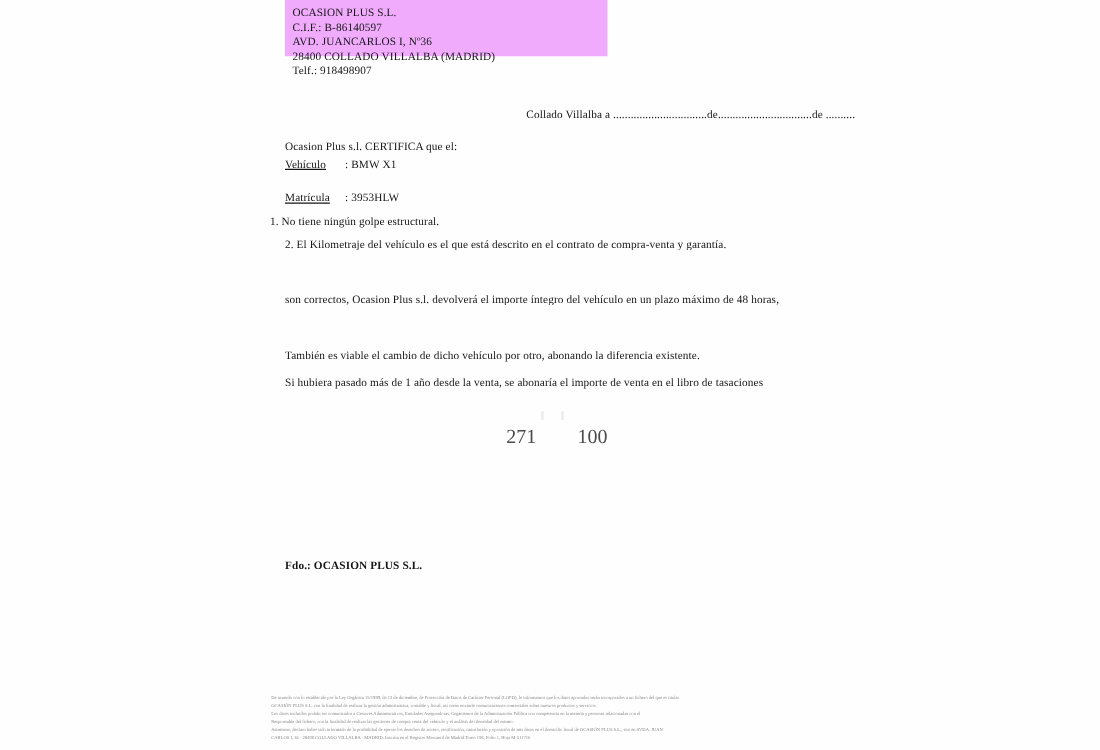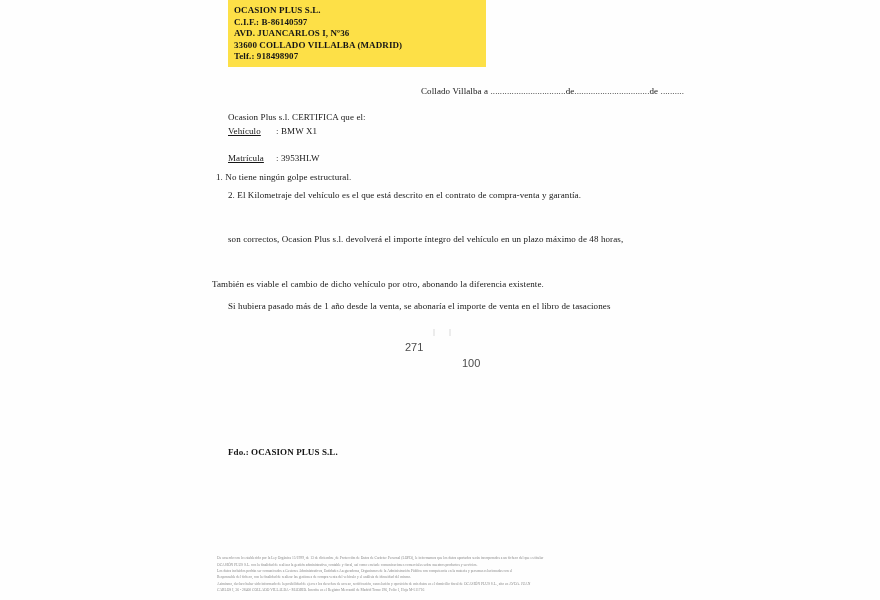--- a/index.html
+++ b/index.html
@@ -13,68 +13,68 @@
   .abs { position: absolute; white-space: nowrap; }
   
   .scan {
     color: #161616;
     font-size: 9px;
     filter: blur(0.3px);
     letter-spacing: 0.1px;
   }
   .company-box {
     left: 228px; top: 0;
-    width: 258px; height: 67px;
-    background: #fde047;
+    width: 258px; height: 45px;
+    background: #f0abfc;
     padding: 5px 0 0 6px;
     box-sizing: border-box;
-    font-weight: bold;
+    font-weight: normal;
     line-height: 11.6px;
   }
   .company-box div { white-space: nowrap; }
   .date-line   { left: 421px; top: 86px; }
   .certify-intro { left: 228px; top: 112px; }
   .row-vehicle { left: 228px; top: 126px; }
   .row-plate   { left: 228px; top: 153px; }
   .lbl { display: inline-block; width: 48px; text-decoration: underline; }
   .point-1 { left: 216px; top: 172px; }
   .point-2 { left: 228px; top: 190px; }
   .para-refund   { left: 228px; top: 233px; line-height: 12.2px; }
-  .para-exchange { left: 212px; top: 279px; }
+  .para-exchange { left: 228px; top: 279px; }
   .para-ganvam   { left: 228px; top: 300px; line-height: 12.2px; }
   .tick { position: absolute; width: 2px; height: 7px; background: #ececec; top: 329px; }
   .tick-a { left: 433px; } .tick-b { left: 449px; }
   .overlay-num {
-    font-family: Liberation Sans, sans-serif;
-    font-size: 11px; color: #4b4b4b;
+    font-family: Liberation Serif, serif;
+    font-size: 16px; color: #4b4b4b;
     top: 341px; filter: none; text-align: center;
   }
   .num-left  { left: 405px; }
-  .num-right { left: 462px; margin-top: 16px; }
+  .num-right { left: 462px; }
   .signature { left: 228px; top: 427px; font-weight: bold; margin-top: 20px; }
   .fine-print {
     left: 217px; top: 555px;
     transform: scale(0.5);
     transform-origin: top left;
     width: 900px;
     font-size: 7.3px;
     line-height: 12.8px;
     color: #8a8a8a;
     filter: blur(0.25px);
   }
   .fine-print div { white-space: nowrap; }
 </style>
 </head>
 <body>
 
 <div class="abs scan company-box">
   <div>OCASION PLUS S.L.</div>
   <div>C.I.F.: B-86140597</div>
   <div>AVD. JUANCARLOS I, Nº36</div>
-  <div>33600 COLLADO VILLALBA (MADRID)</div>
+  <div>28400 COLLADO VILLALBA (MADRID)</div>
   <div>Telf.: 918498907</div>
 </div>
 
 <div class="abs scan date-line">Collado Villalba a ................................de................................de ..........</div>
 
 <div class="abs scan certify-intro">Ocasion Plus s.l. CERTIFICA que el:</div>
 
 <div class="abs scan row-vehicle">
   <span class="lbl">Vehículo</span><span>: BMW X1</span>
 </div>

